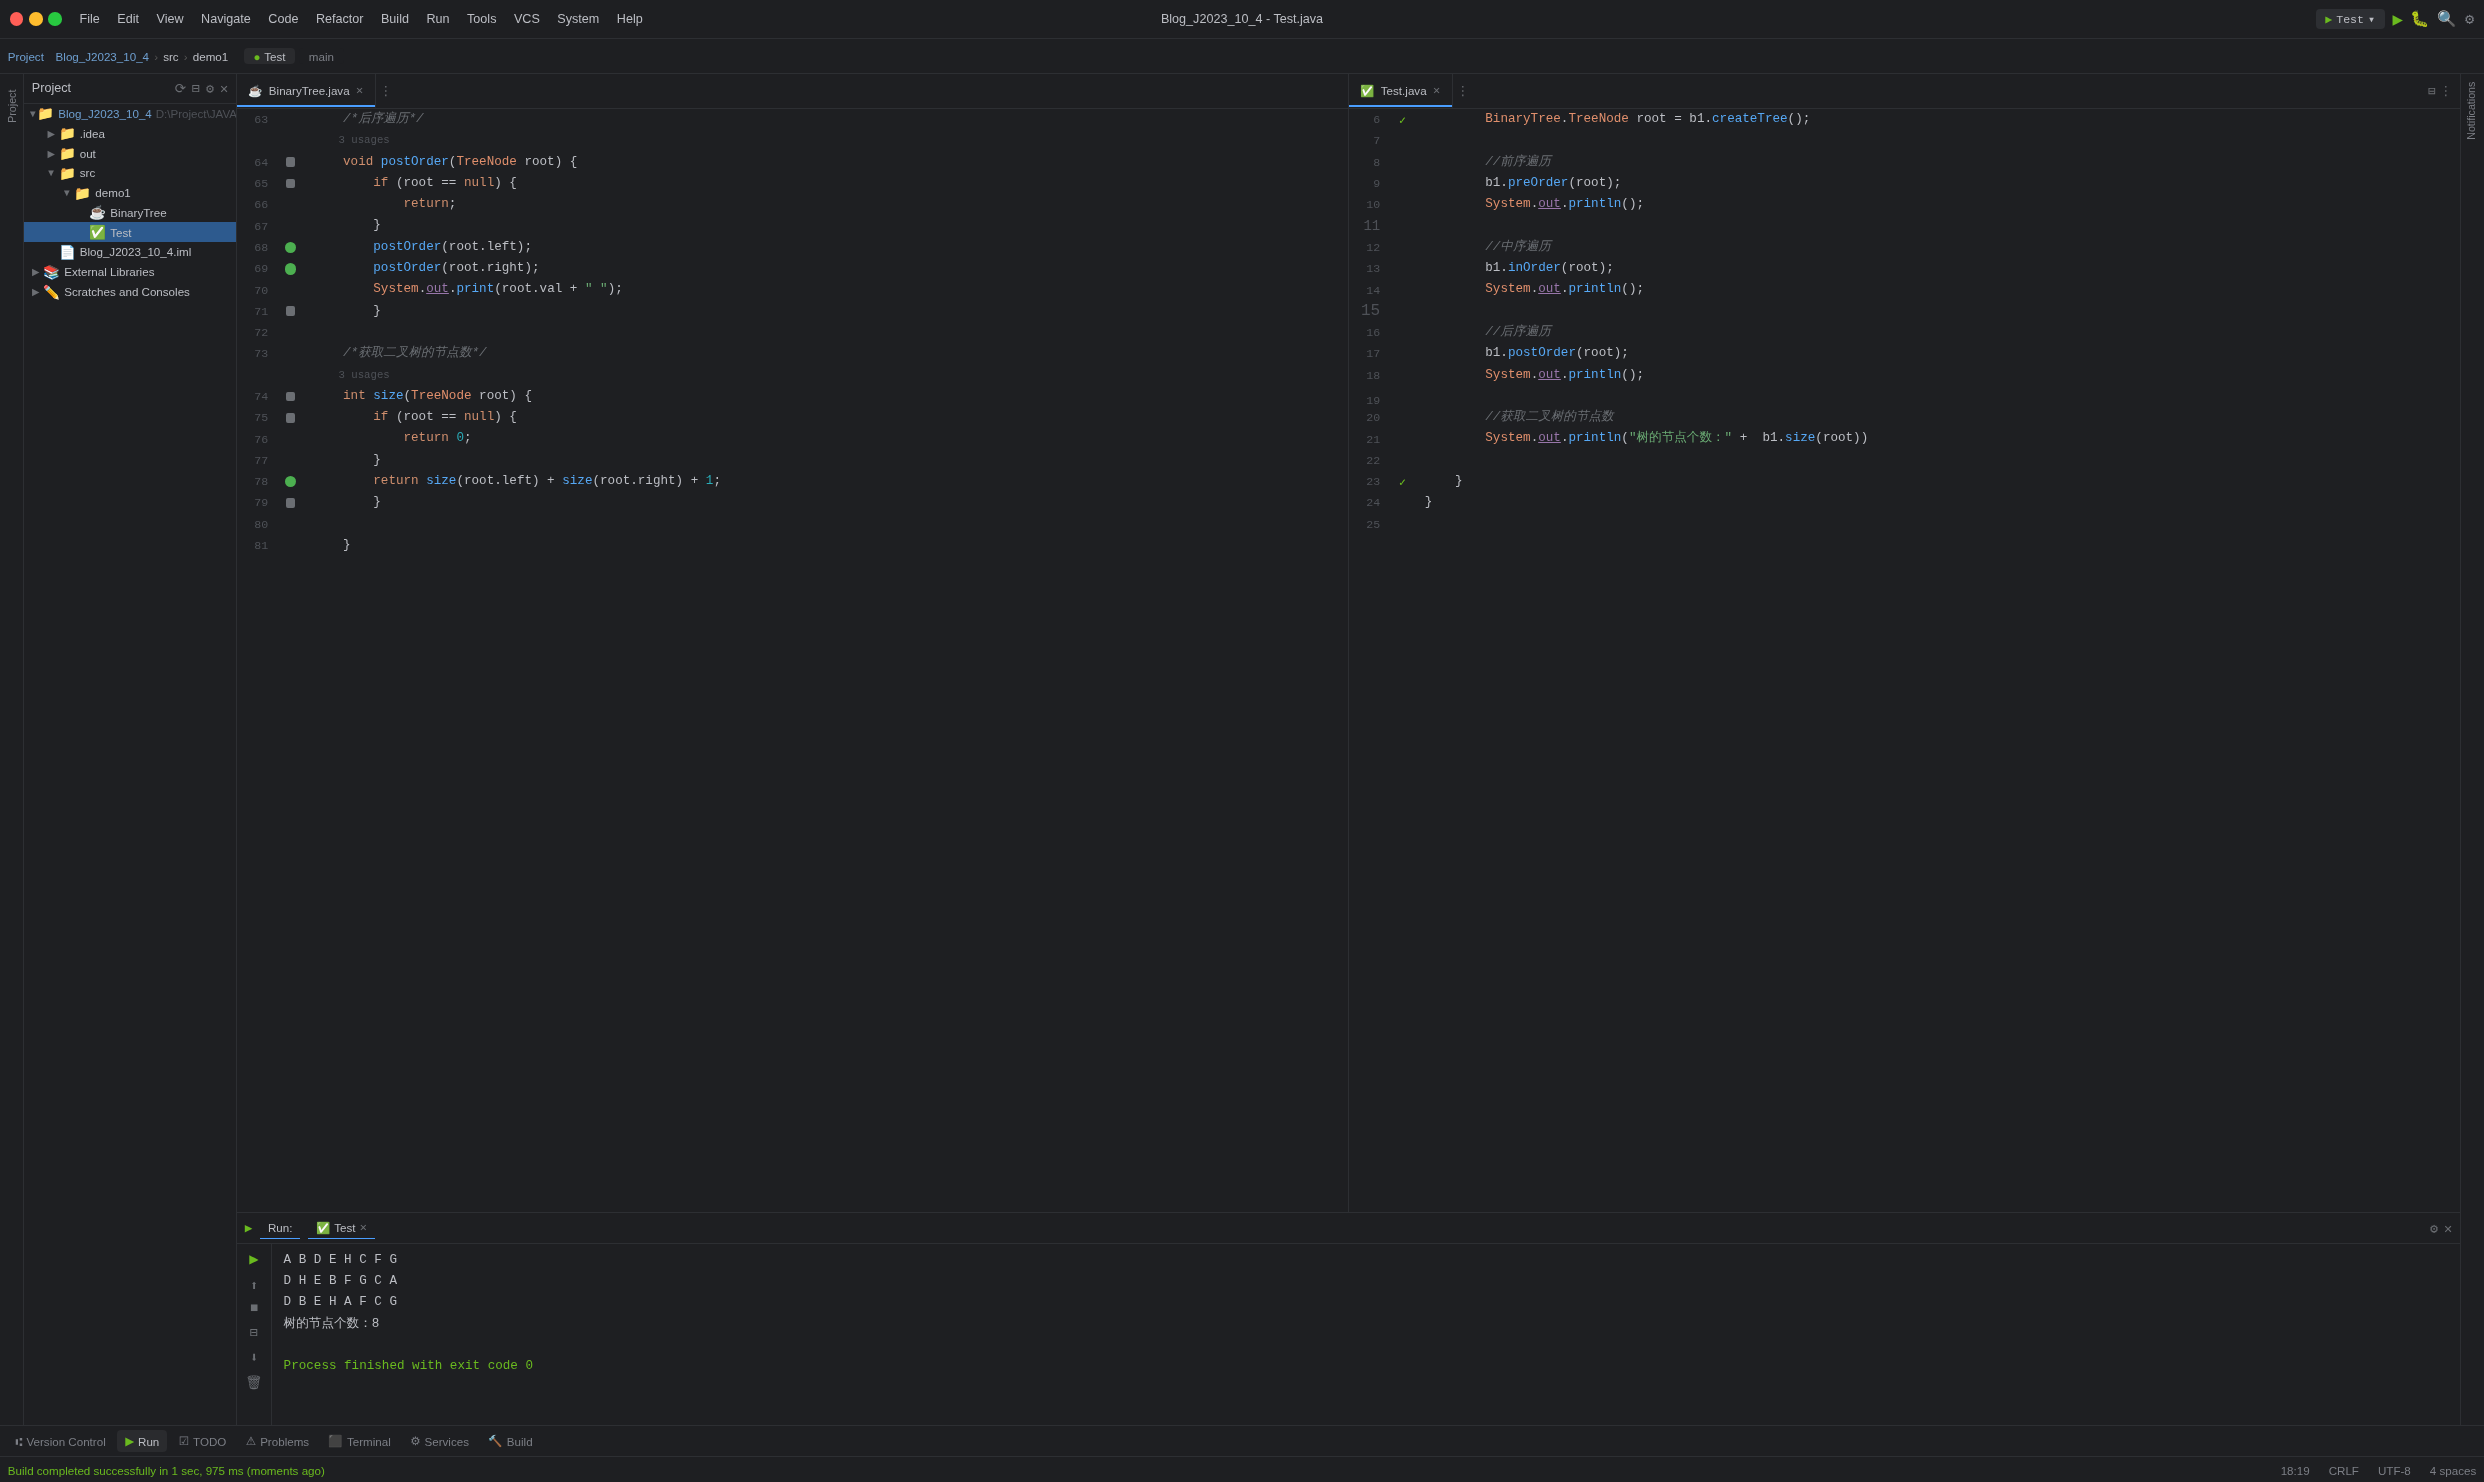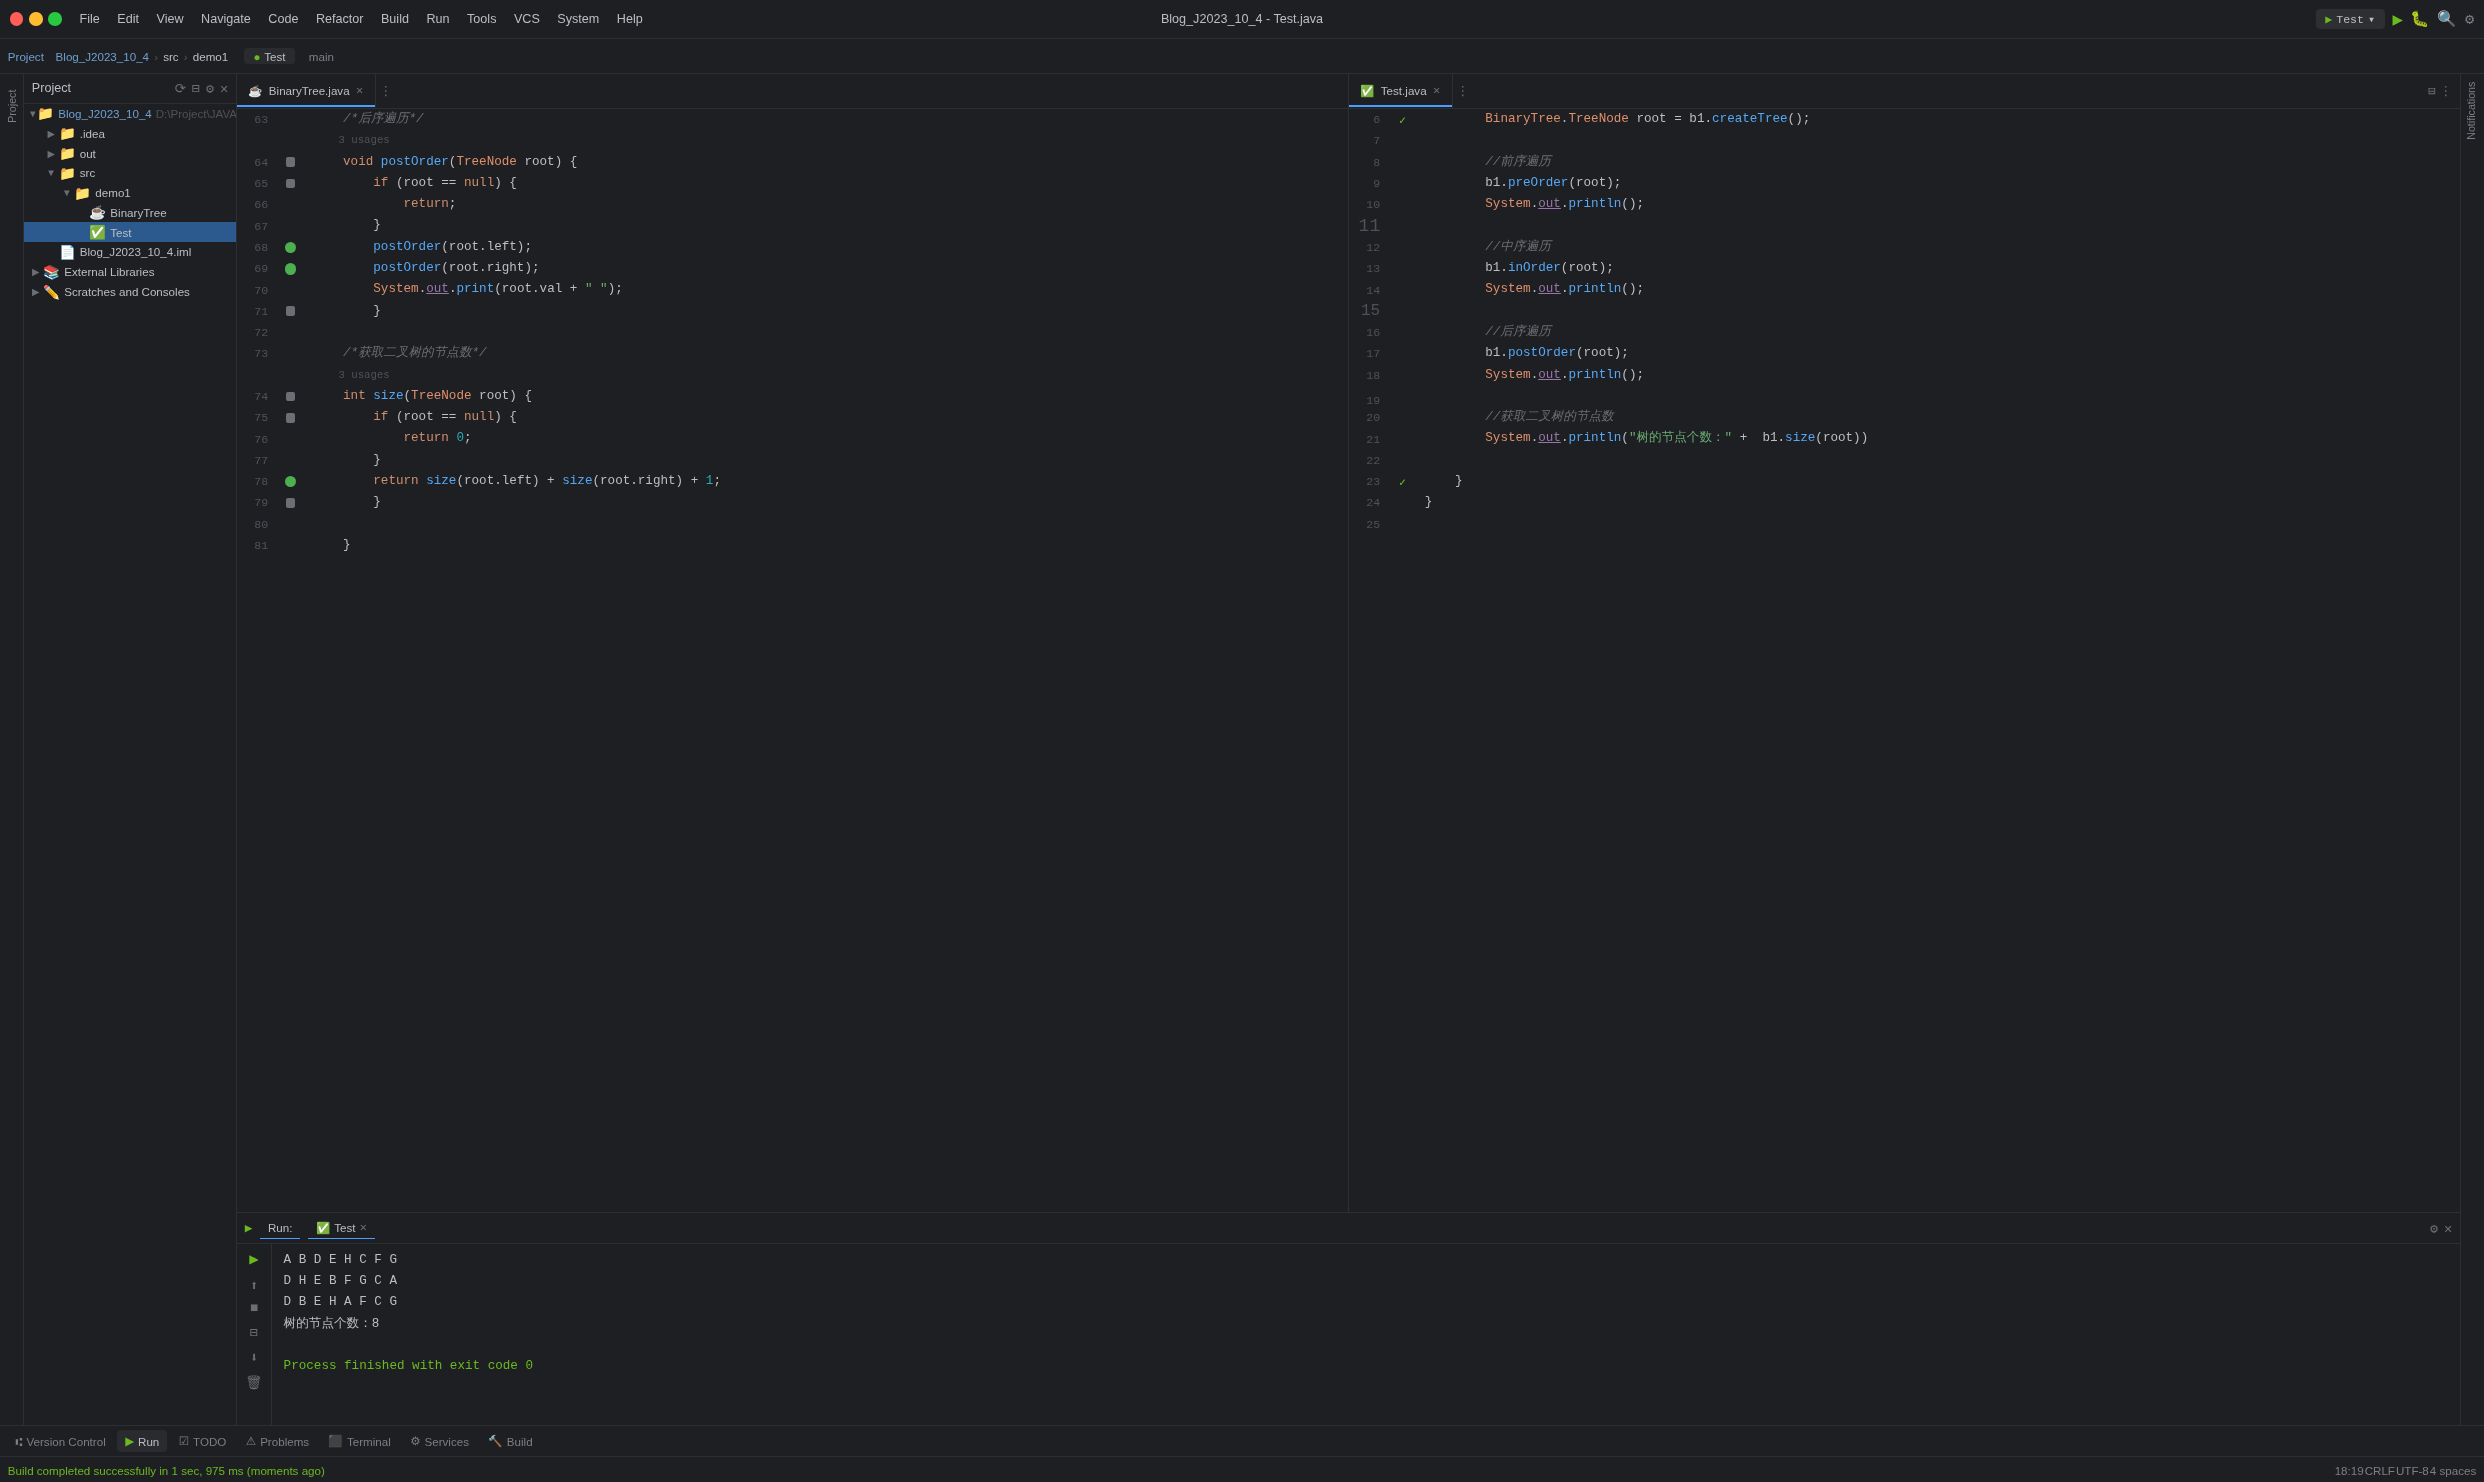--- a/index.html
+++ b/index.html
@@ -379,21 +379,21 @@
       display: flex;
       align-items: center;
       padding: 0 7.8px;
       font-family: 'Segoe UI', sans-serif;
       font-size: 11.6px;
       color: #7c7f86;
       flex-shrink: 0;
       gap: 7.8px;
     }
     .status-left { display: flex; align-items: center; gap: 7.8px; flex: 1; }
-    .status-right { display: flex; gap: 1px; }
+    .status-right { display: flex; gap: 19px; }
     .status-success { color: #6aba1f; }
     .status-item { cursor: pointer; }
 
     
     .side-tab-left {
       width: 24px;
       background: #1e1f22;
       border-right: 1px solid #2d2f33;
       display: flex;
       flex-direction: column;
@@ -775,21 +775,21 @@
               <div class="code-content">        b1.<span class="fn">preOrder</span>(root);</div>
             </div>
 
             <div class="code-line">
               <div class="line-number-item" style="width:39px; color:#4e5157; text-align:right; padding-right:7.8px; font-size:11.6px; flex-shrink:0; font-family:'Courier New',monospace;">10</div>
               <div class="gutter-area"></div>
               <div class="code-content">        <span class="type">System</span>.<span class="field-out">out</span>.<span class="fn">println</span>();</div>
             </div>
 
             <div class="code-line">
-              <div class="line-number-item" style="width:39px; color:#4e5157; text-align:right; padding-right:7.8px; font-size:18px; flex-shrink:0; font-family:'Courier New',monospace;">11</div>
+              <div class="line-number-item" style="width:39px; color:#4e5157; text-align:right; padding-right:7.8px; font-size:14px; flex-shrink:0; font-family:'Courier New',monospace;">11</div>
               <div class="gutter-area"></div>
               <div class="code-content"></div>
             </div>
 
             <div class="code-line">
               <div class="line-number-item" style="width:39px; color:#4e5157; text-align:right; padding-right:7.8px; font-size:11.6px; flex-shrink:0; font-family:'Courier New',monospace;">12</div>
               <div class="gutter-area"></div>
               <div class="code-content"><span class="comment">        //中序遍历</span></div>
             </div>
 

